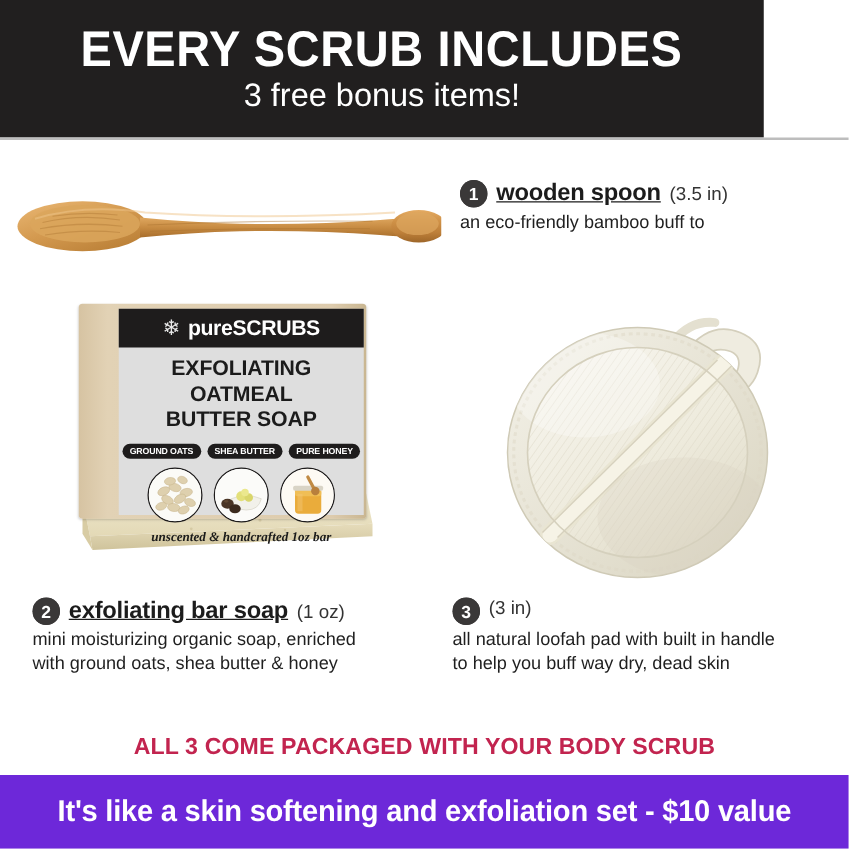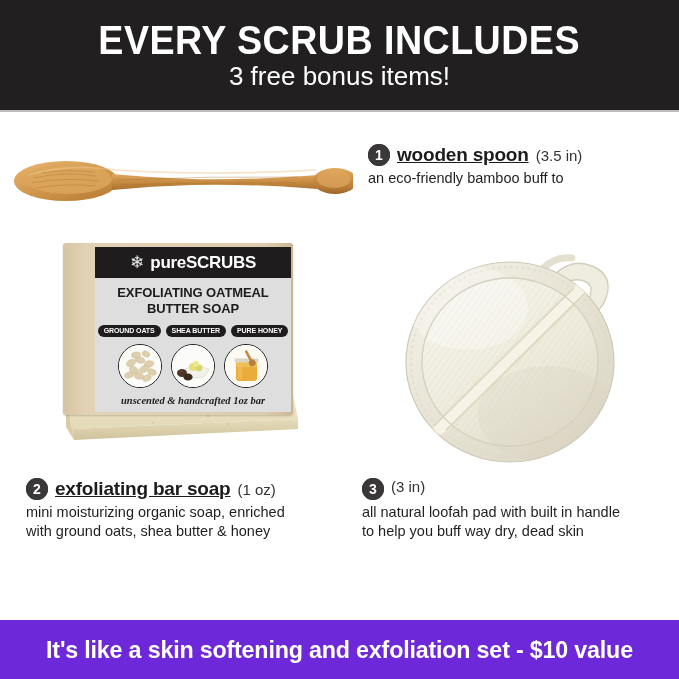--- a/index.html
+++ b/index.html
@@ -7,21 +7,21 @@
     width:679px;height:679px;
     background:#ffffff;
     font-family:"Liberation Sans", sans-serif;
     overflow:hidden;
     position:relative;
   }
   .sheet{position:relative;width:679px;height:679px;background:#fff;}
 
   
   .header{
-    position:absolute;left:0;top:0;width:679px;height:110px;
+    position:absolute;left:0;top:0;width:611px;height:110px;
     background:#211f1f;
     display:flex;flex-direction:column;align-items:center;justify-content:center;
   }
   .header-title{
     color:#fff;font-size:40px;font-weight:bold;letter-spacing:.5px;
     line-height:1.02;text-align:center;
     transform:scaleX(.94);
   }
   .header-sub{
     color:#ffffff;font-size:26px;font-weight:normal;text-align:center;
@@ -76,21 +76,21 @@
   .brand-mark{
     color:#e8e8e8;font-size:17px;line-height:1;
   }
   .brand-name{
     color:#fff;font-size:17px;font-weight:bold;letter-spacing:-.3px;
   }
   .label-body{
     padding:7px 6px 0;text-align:center;
   }
   .soap-h1{
-    font-size:13px;font-weight:bold;color:#1b1b1b;line-height:1.22;letter-spacing:-.1px;
+    font-size:17px;font-weight:bold;color:#1b1b1b;line-height:1.22;letter-spacing:-.1px;
   }
   .pill-row{
     display:flex;justify-content:center;gap:5px;margin-top:8px;
   }
   .pill{
     background:#1e1c1c;color:#fff;border-radius:9px;
     font-size:7px;font-weight:bold;letter-spacing:-.1px;
     padding:2.5px 6px;white-space:nowrap;
   }
   .circle-row{
@@ -360,18 +360,19 @@
     <div class="item-head">
       <span class="badge">3</span>
       <span class="item-size">(3 in)</span>
     </div>
     <div class="item-desc">
       <div>all natural loofah pad with built in handle</div>
       <div>to help you buff way dry, dead skin</div>
     </div>
   </div>
 
+  <div class="all3">ALL 3 COME PACKAGED WITH YOUR BODY SCRUB</div>
 
   <div class="banner">
     <span class="banner-text">It's like a skin softening and exfoliation set - $10 value</span>
   </div>
 
 </div>
 
 </body></html>

